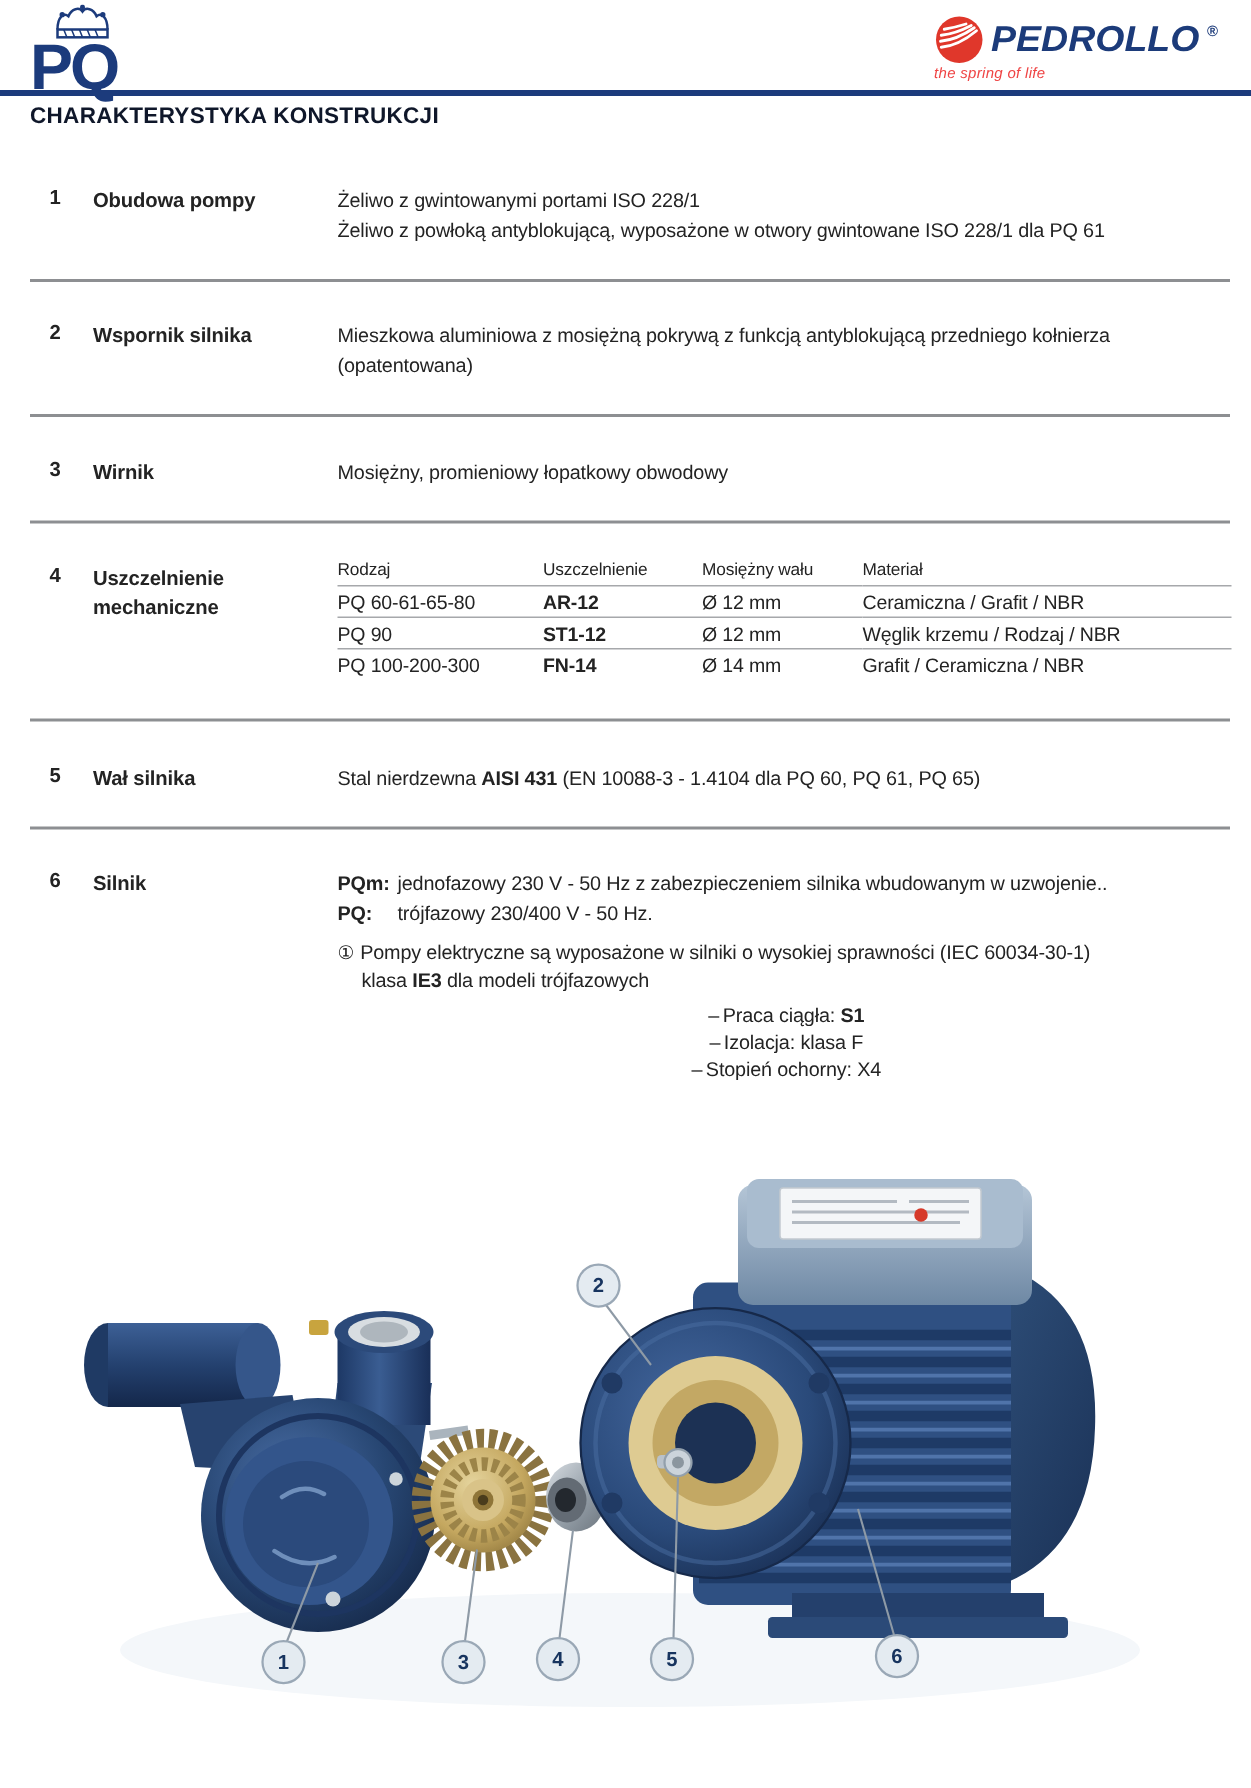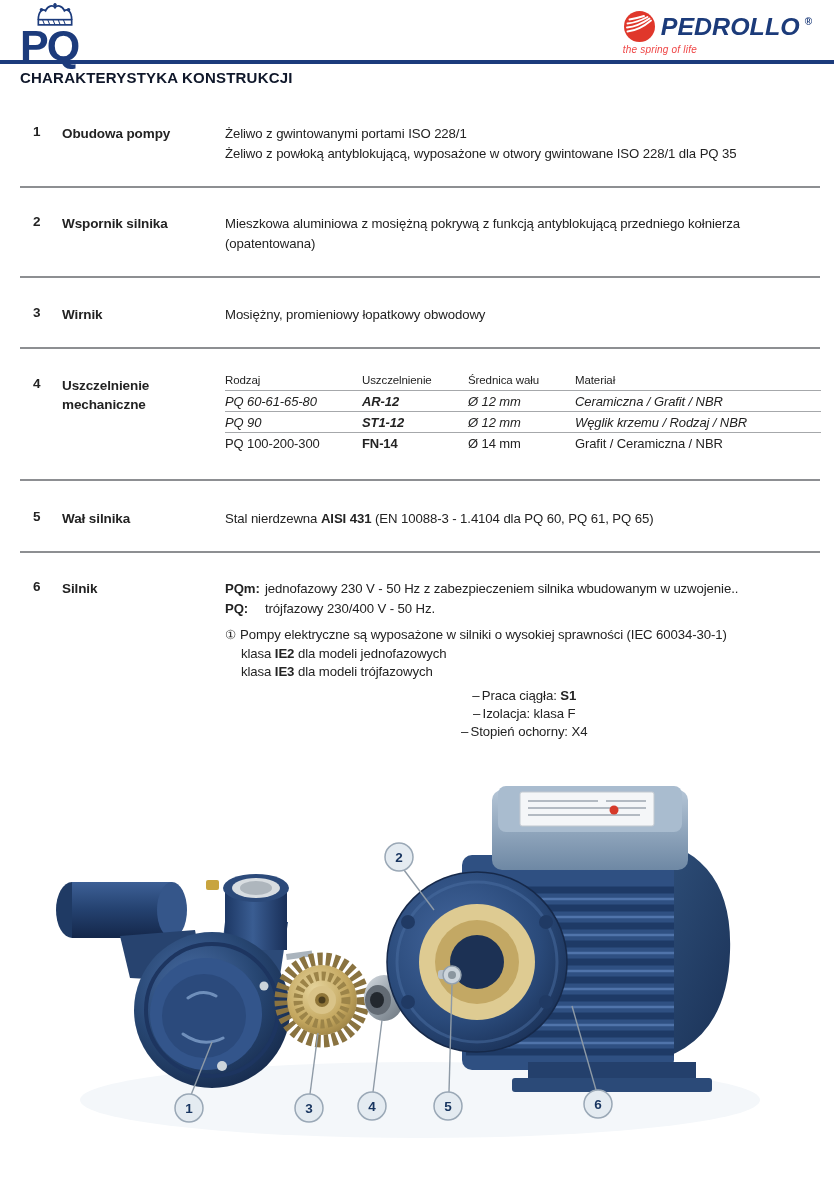--- a/index.html
+++ b/index.html
@@ -26,21 +26,21 @@
   .desc{position:absolute;left:225px;top:0;width:596px;font-size:13.2px;line-height:19.5px;letter-spacing:-.1px;}
   .desc b{font-weight:bold;}
   .hr{position:absolute;left:20px;width:800px;height:2px;background:#8d8f92;}
 
   
   .seal-table{position:absolute;left:225px;top:374px;width:596px;border-collapse:collapse;
               font-size:13px;letter-spacing:-.1px;table-layout:fixed;}
   .seal-table th{font-weight:normal;font-size:11.5px;text-align:left;padding:0 0 4px 0;
                  border-bottom:1px solid #a6a8ab;color:#232323;}
   .seal-table td{padding:3px 0 2px 0;}
-  .seal-table tr.lined td{border-bottom:1px solid #a6a8ab;font-style:italic;}
+  .seal-table tr.lined td{border-bottom:1px solid #a6a8ab;}
   .seal-table td.b{font-weight:bold;}
 
   
   .pref{display:inline-block;width:40px;font-weight:bold;}
   .note-block{margin-top:7px;line-height:18.5px;}
   .note-marker{font-size:12.5px;margin-right:4px;}
   .note-class{padding-left:16px;}
   .bullet-block{margin-top:5px;line-height:18px;text-align:center;}
   .bullet-dash{display:inline-block;width:12px;}
 
@@ -88,21 +88,21 @@
   </div>
 
   <div class="top-rule"></div>
   <h1 class="section-title">CHARAKTERYSTYKA KONSTRUKCJI</h1>
 
   <div class="row" style="top:124px">
     <span class="num">1</span>
     <span class="lbl">Obudowa pompy</span>
     <div class="desc">
       <div>Żeliwo z gwintowanymi portami ISO 228/1</div>
-      <div>Żeliwo z powłoką antyblokującą, wyposażone w otwory gwintowane ISO 228/1 dla PQ 35</div>
+      <div>Żeliwo z powłoką antyblokującą, wyposażone w otwory gwintowane ISO 228/1 dla PQ 61</div>
     </div>
   </div>
   <div class="hr" style="top:186px"></div>
 
   <div class="row" style="top:214px">
     <span class="num">2</span>
     <span class="lbl">Wspornik silnika</span>
     <div class="desc">
       <div>Mieszkowa aluminiowa z mosiężną pokrywą z funkcją antyblokującą przedniego kołnierza (opatentowana)</div>
     </div>
@@ -126,21 +126,21 @@
     <colgroup>
         <col style="width:137px">
         <col style="width:106px">
         <col style="width:107px">
         <col>
       </colgroup>
     <thead>
       <tr>
         <th>Rodzaj</th>
         <th>Uszczelnienie</th>
-        <th>Średnica wału</th>
+        <th>Mosiężny wału</th>
         <th>Materiał</th>
       </tr>
     </thead>
     <tbody>
       <tr class="lined">
         <td>PQ 60-61-65-80</td>
         <td class="b">AR-12</td>
         <td>Ø 12 mm</td>
         <td>Ceramiczna / Grafit / NBR</td>
       </tr>
@@ -177,23 +177,20 @@
         <span class="pref">PQm:</span><span>jednofazowy 230 V - 50 Hz z zabezpieczeniem silnika wbudowanym w uzwojenie..</span>
       </div>
       <div style="line-height:20px">
         <span class="pref">PQ:</span><span>trójfazowy 230/400 V - 50 Hz.</span>
       </div>
       <div class="note-block">
         <div>
           <span class="note-marker">①</span><span>Pompy elektryczne są wyposażone w silniki o wysokiej sprawności (IEC 60034-30-1)</span>
         </div>
         <div class="note-class">
-          <span>klasa </span><b>IE2</b><span> dla modeli jednofazowych</span>
-        </div>
-        <div class="note-class">
           <span>klasa </span><b>IE3</b><span> dla modeli trójfazowych</span>
         </div>
       </div>
       <div class="bullet-block">
         <div>
           <span class="bullet-dash">–</span><span>Praca ciągła: </span><b>S1</b>
         </div>
         <div>
           <span class="bullet-dash">–</span><span>Izolacja: klasa F</span><b></b>
         </div>

